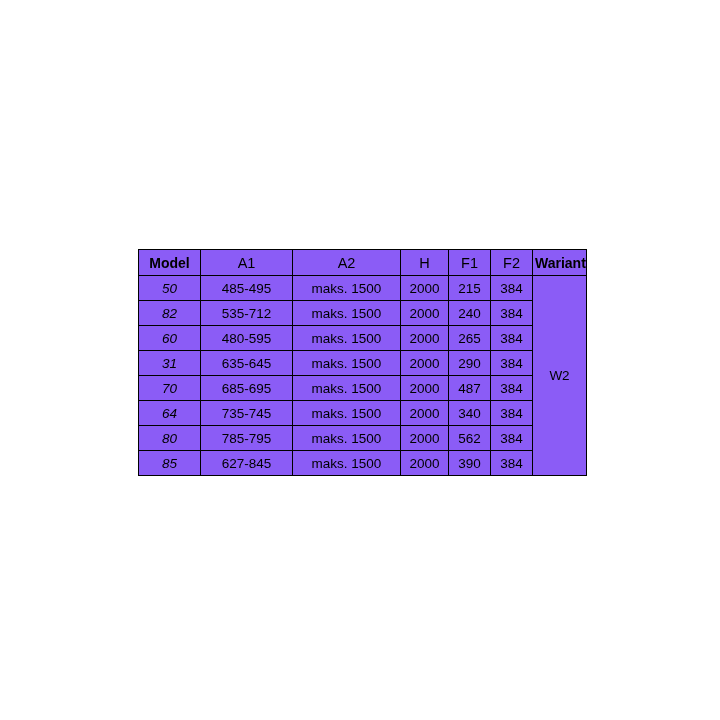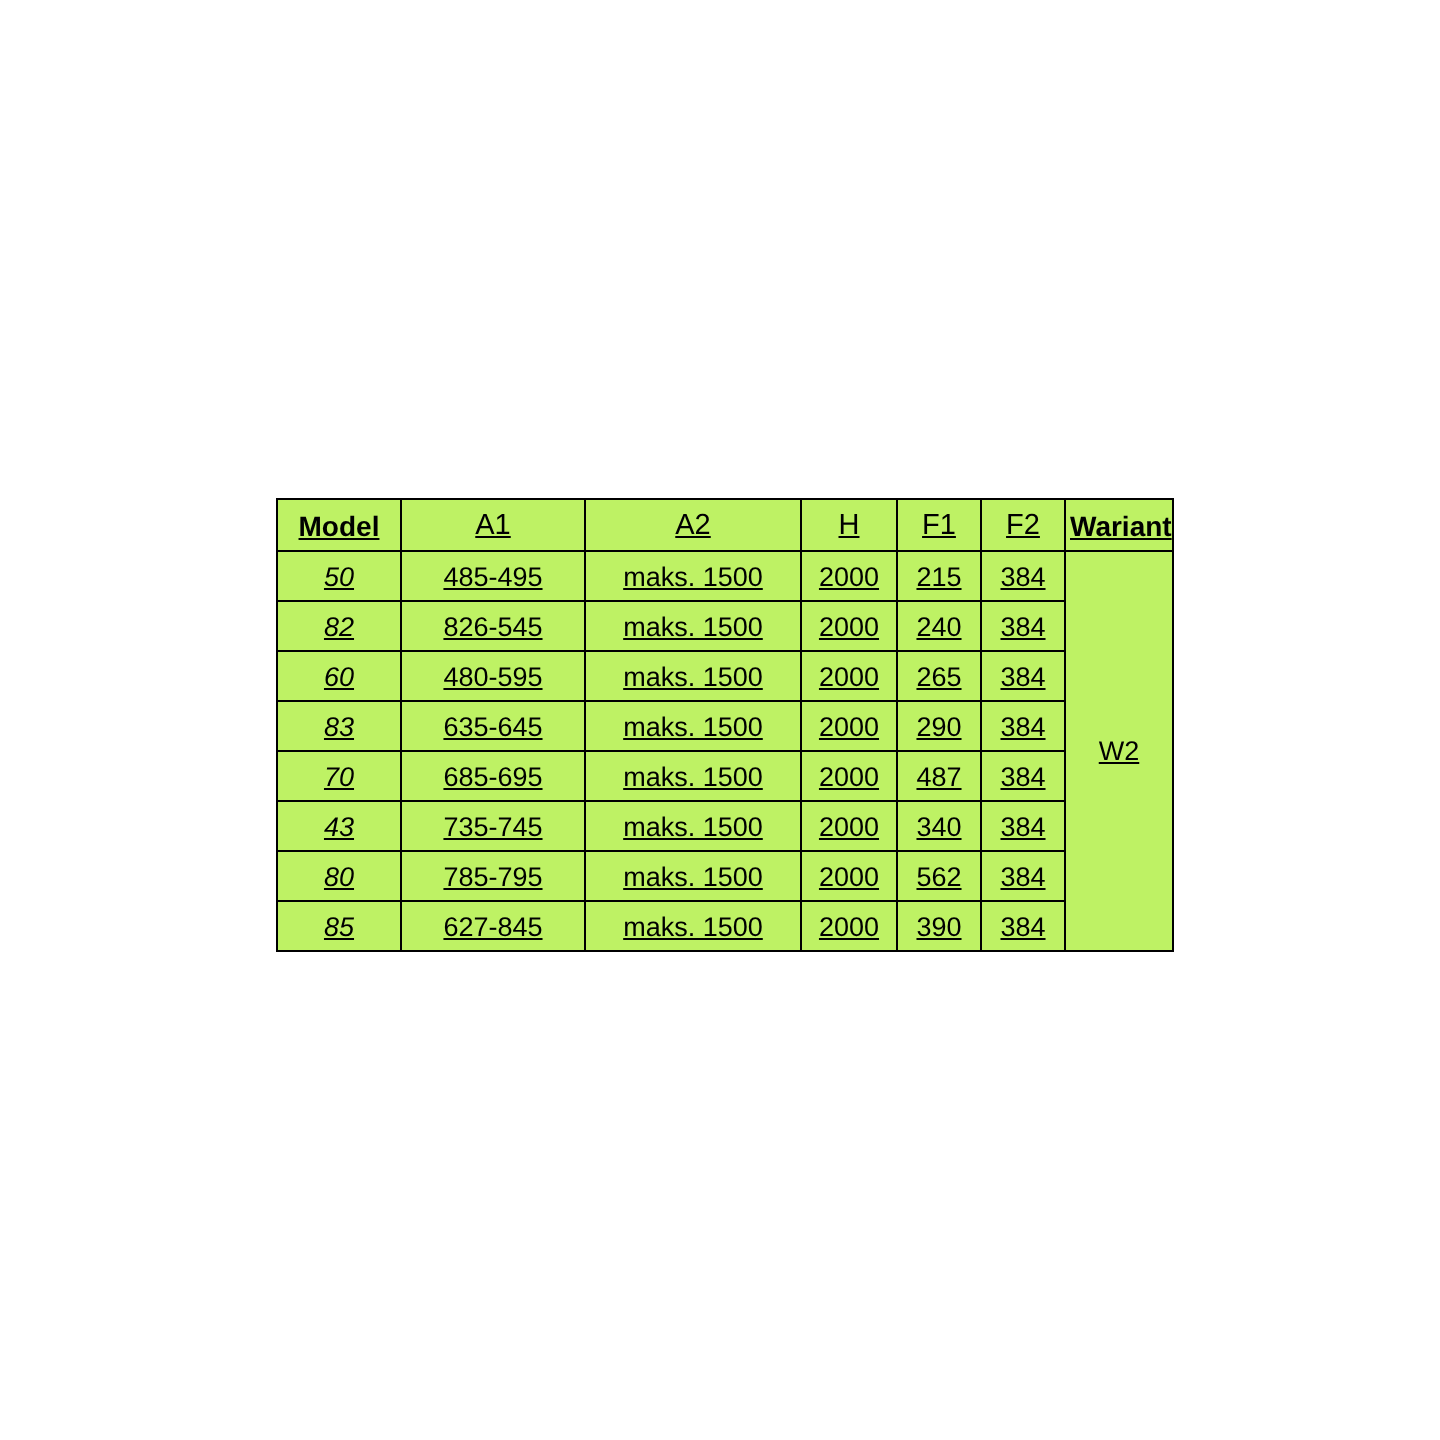--- a/index.html
+++ b/index.html
@@ -17,22 +17,21 @@
   #spec-table-wrap {
     position: absolute;
     left: 138px;
     top: 249px;
     width: 448px;
   }
   table.spec {
     border-collapse: collapse;
     table-layout: fixed;
     width: 448px;
-    background: #bef264;
-    text-decoration: underline;
+    background: #8b5cf6;
   }
   table.spec td, table.spec th {
     border: 1.5px solid #000000;
     font-size: 13.5px;
     color: #000000;
     text-align: center;
     vertical-align: middle;
     height: 24px;
     padding: 0 2px;
     font-weight: normal;
@@ -97,52 +96,52 @@
         <td class="model-cell">50</td>
         <td>485-495</td>
         <td>maks. 1500</td>
         <td>2000</td>
         <td>215</td>
         <td>384</td>
         <td class="variant-cell" rowspan="8">W2</td>
       </tr>
       <tr>
         <td class="model-cell">82</td>
-        <td>826-545</td>
+        <td>535-712</td>
         <td>maks. 1500</td>
         <td>2000</td>
         <td>240</td>
         <td>384</td>
       </tr>
       <tr>
         <td class="model-cell">60</td>
         <td>480-595</td>
         <td>maks. 1500</td>
         <td>2000</td>
         <td>265</td>
         <td>384</td>
       </tr>
       <tr>
-        <td class="model-cell">83</td>
+        <td class="model-cell">31</td>
         <td>635-645</td>
         <td>maks. 1500</td>
         <td>2000</td>
         <td>290</td>
         <td>384</td>
       </tr>
       <tr>
         <td class="model-cell">70</td>
         <td>685-695</td>
         <td>maks. 1500</td>
         <td>2000</td>
         <td>487</td>
         <td>384</td>
       </tr>
       <tr>
-        <td class="model-cell">43</td>
+        <td class="model-cell">64</td>
         <td>735-745</td>
         <td>maks. 1500</td>
         <td>2000</td>
         <td>340</td>
         <td>384</td>
       </tr>
       <tr>
         <td class="model-cell">80</td>
         <td>785-795</td>
         <td>maks. 1500</td>

